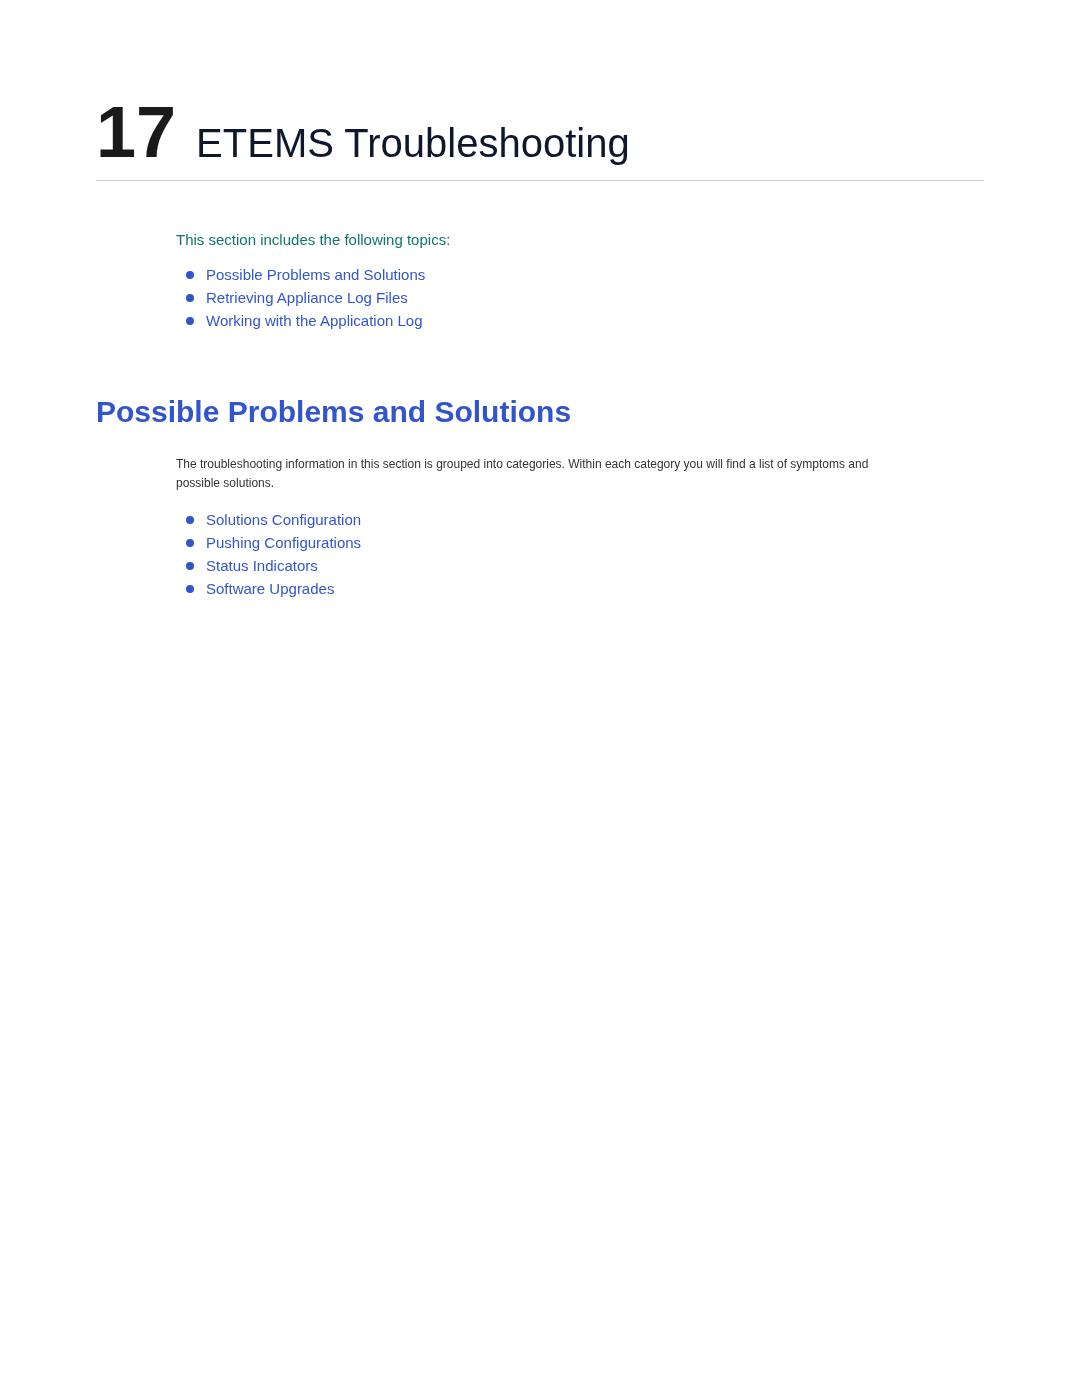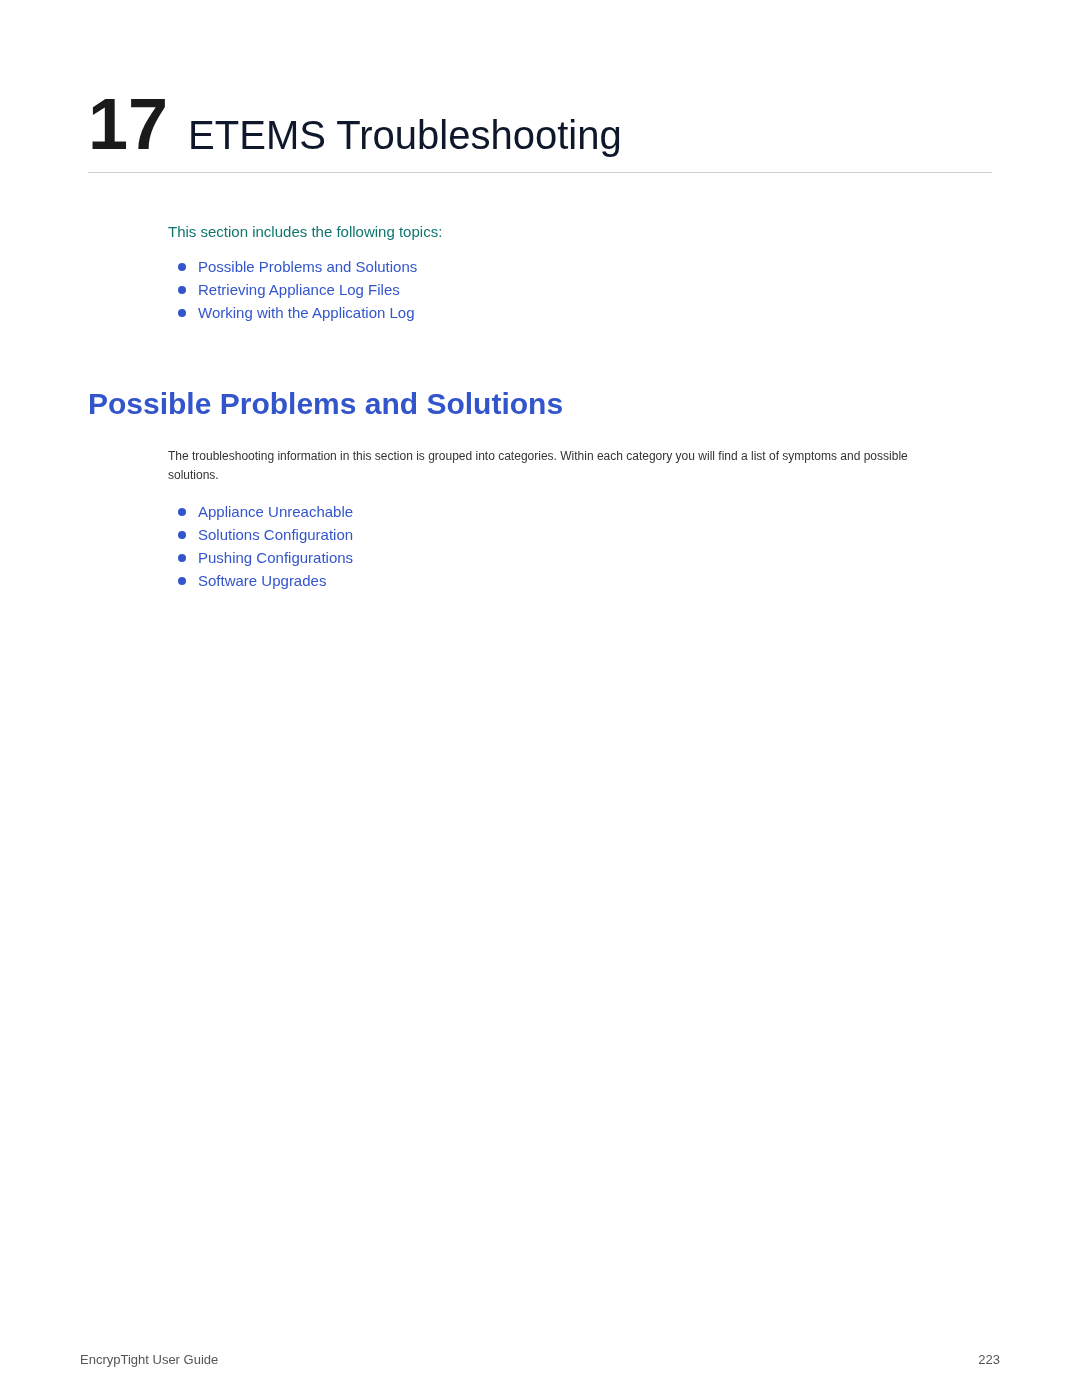--- a/index.html
+++ b/index.html
@@ -14,21 +14,21 @@
       background: #ffffff;
       font-family: Arial, Helvetica, sans-serif;
       font-size: 15px;
       color: #222222;
       position: relative;
     }
 
     .page-container {
       width: 1080px;
       min-height: 1397px;
-      padding: 8px;
+      padding: 16px;
       position: relative;
     }
 
     
     .chapter-header {
       padding: 80px 80px 0 80px;
     }
 
     .chapter-title-row {
       display: flex;
@@ -184,35 +184,31 @@
   <div class="section-heading">
     <h2 class="section-title">Possible Problems and Solutions</h2>
   </div>
 
   <div class="section-content">
     <p class="section-paragraph">The troubleshooting information in this section is grouped into categories. Within each category you will find a list of symptoms and possible solutions.</p>
 
     <ul class="sub-list">
       <li>
         <span class="bullet-dot"></span>
-        <a class="topic-link">Appliance Unreachable</a>
-      </li>
-      <li>
-        <span class="bullet-dot"></span>
         <a class="topic-link">Solutions Configuration</a>
       </li>
       <li>
         <span class="bullet-dot"></span>
         <a class="topic-link">Pushing Configurations</a>
       </li>
       <li>
         <span class="bullet-dot"></span>
+        <a class="topic-link">Status Indicators</a>
+      </li>
+      <li>
+        <span class="bullet-dot"></span>
         <a class="topic-link">Software Upgrades</a>
       </li>
     </ul>
   </div>
 
-  <div class="page-footer">
-    <span class="footer-left">EncrypTight User Guide</span>
-    <span class="footer-right">223</span>
-  </div>
 
 </div>
 
 </body></html>

